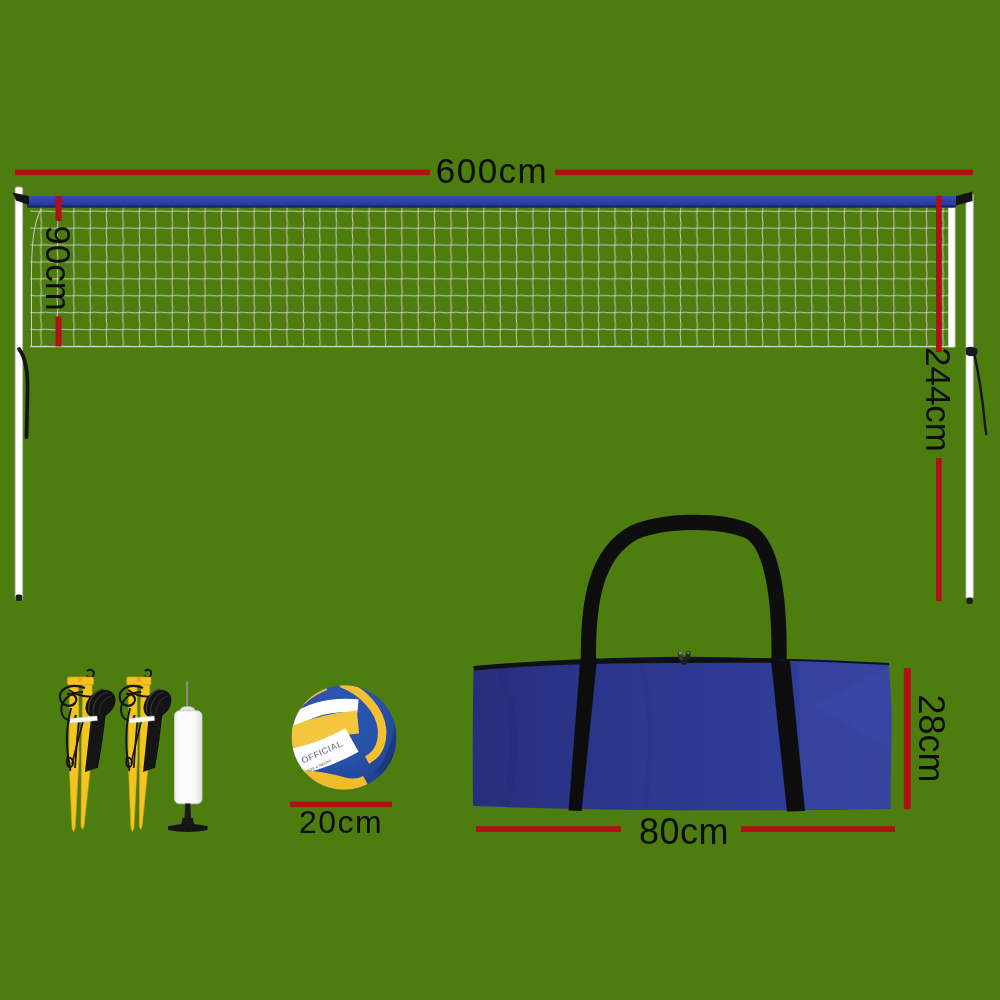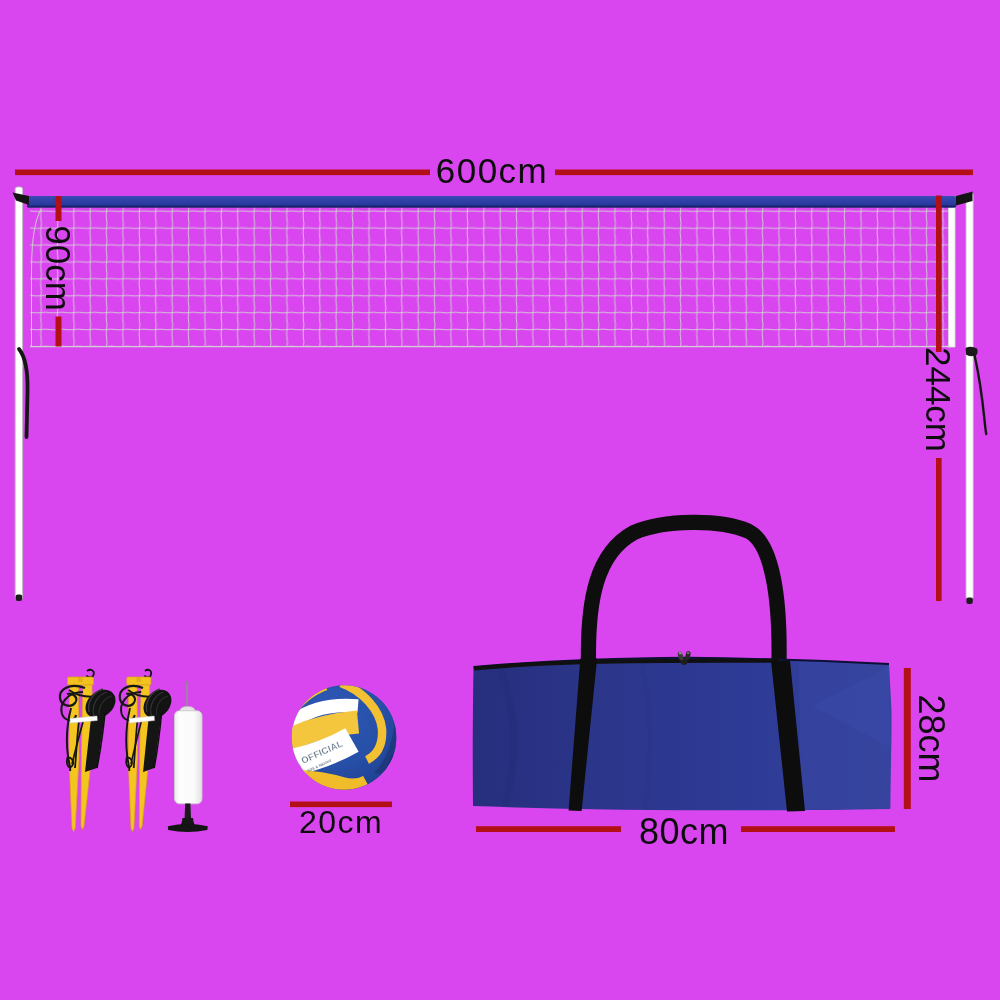--- a/index.html
+++ b/index.html
@@ -1,16 +1,16 @@
 <!DOCTYPE html>
 <html><head>
 <meta charset="utf-8">
 <style>
   html,body{margin:0;padding:0;background:#ffffff;}
-  #stage{position:relative;width:1000px;height:1000px;background:#d946ef;overflow:hidden;
+  #stage{position:relative;width:1000px;height:1000px;background:#4d7c0f;overflow:hidden;
          font-family:"Liberation Sans",sans-serif;}
   svg{display:block}
 </style>
 </head>
 <body>
 <div id="stage">
 <svg width="1000" height="1000" viewBox="0 0 1000 1000">
 <defs>
   <pattern id="mesh" width="16.4" height="16.9" patternUnits="userSpaceOnUse">
     <path d="M8.2,0 C9.7,4.2 6.9,11.2 8.2,16.9" fill="none" stroke="#d2d2d2" stroke-width="0.9"></path>

